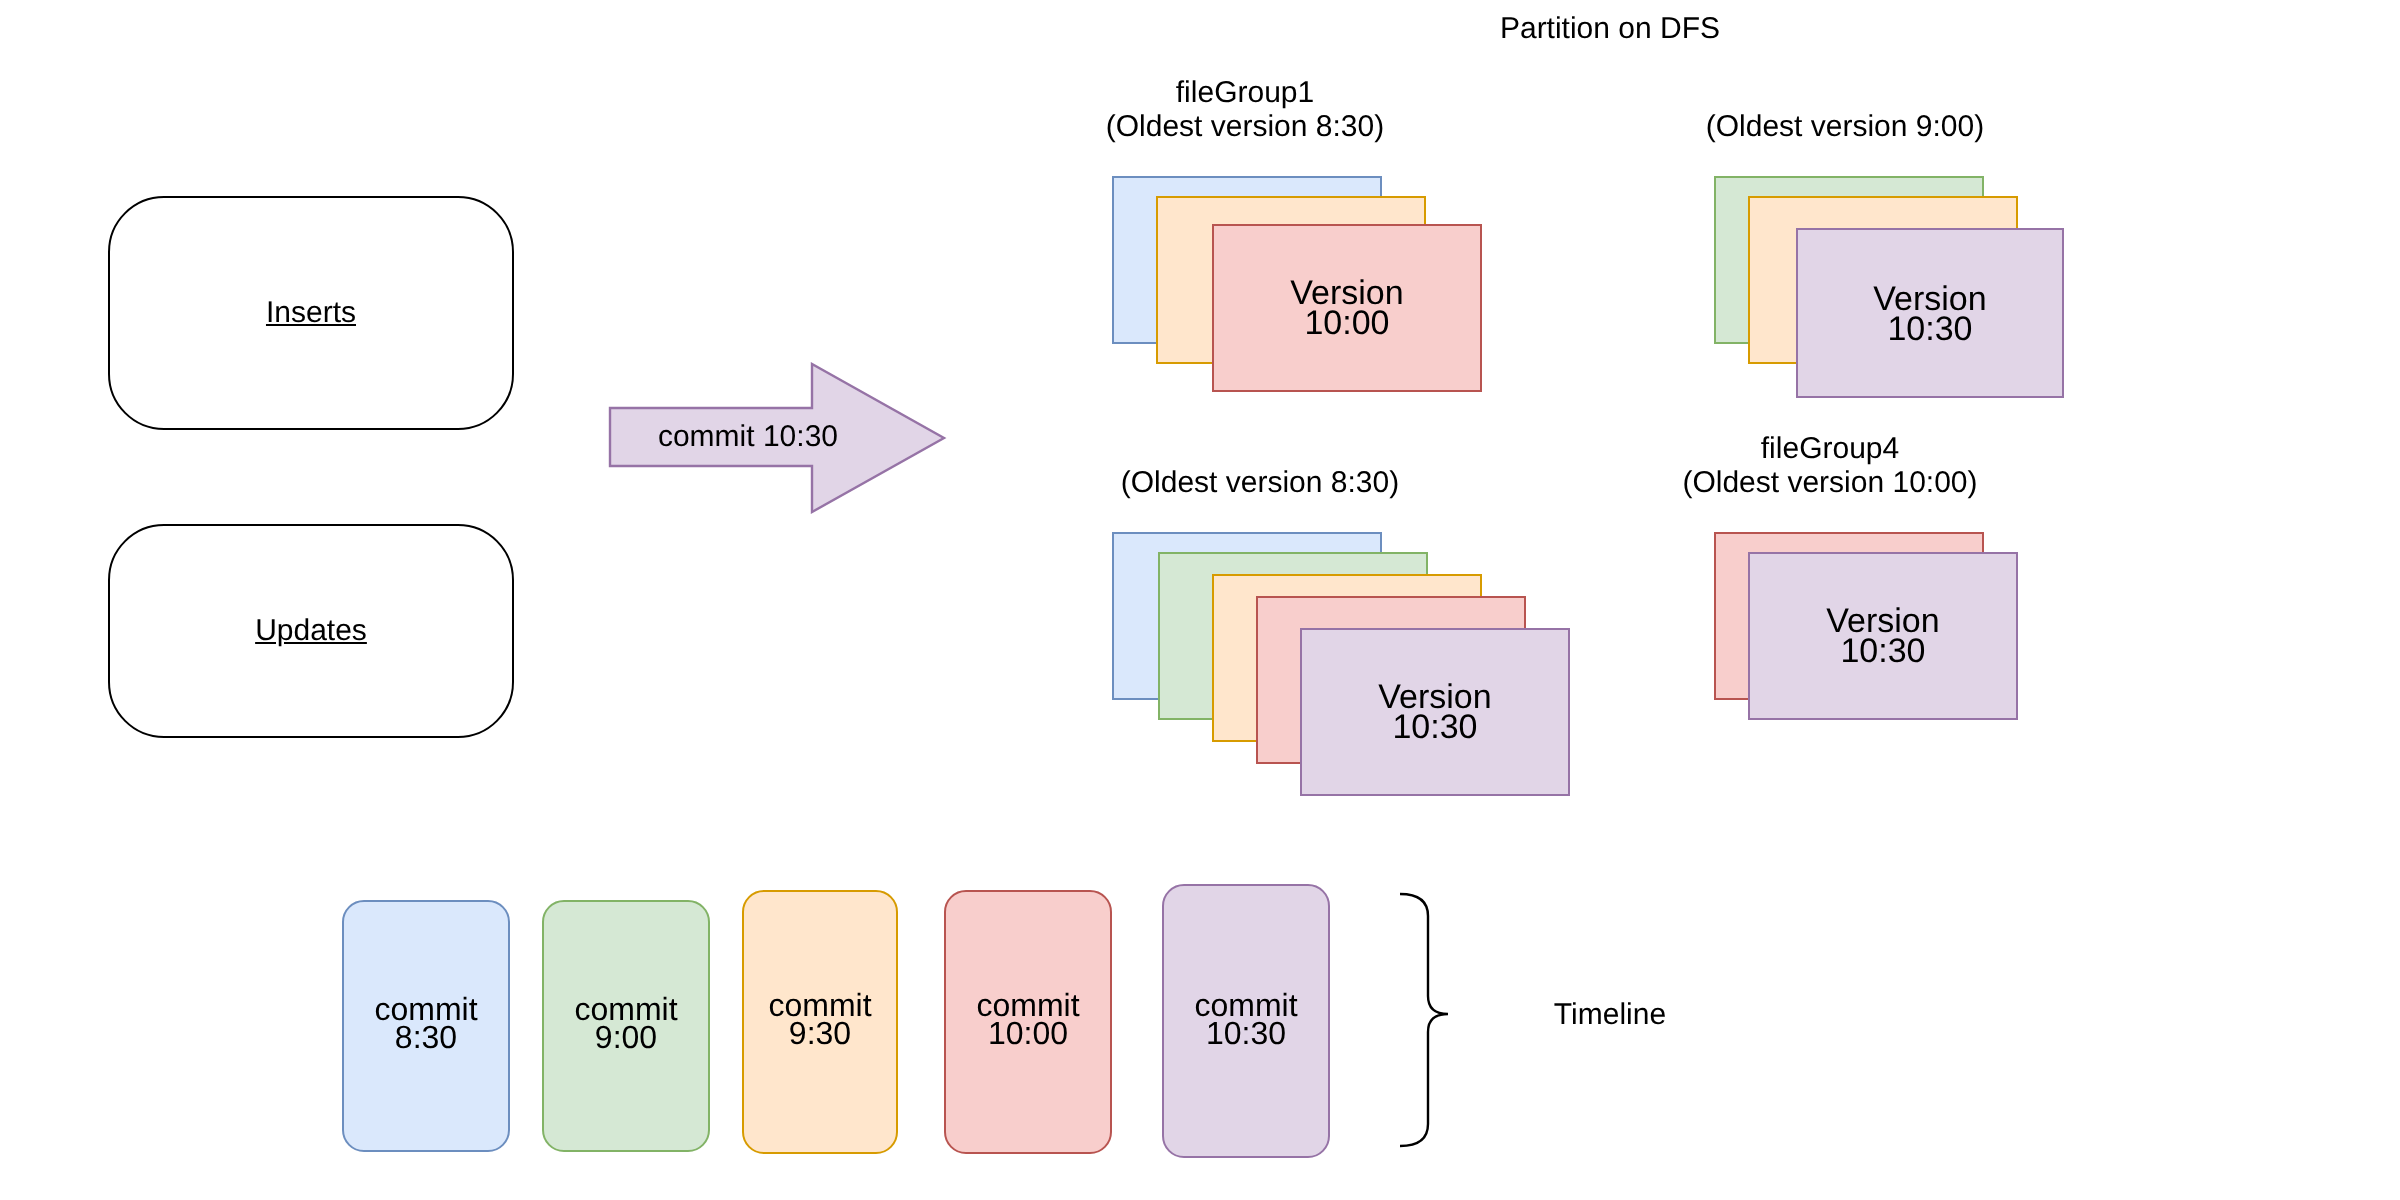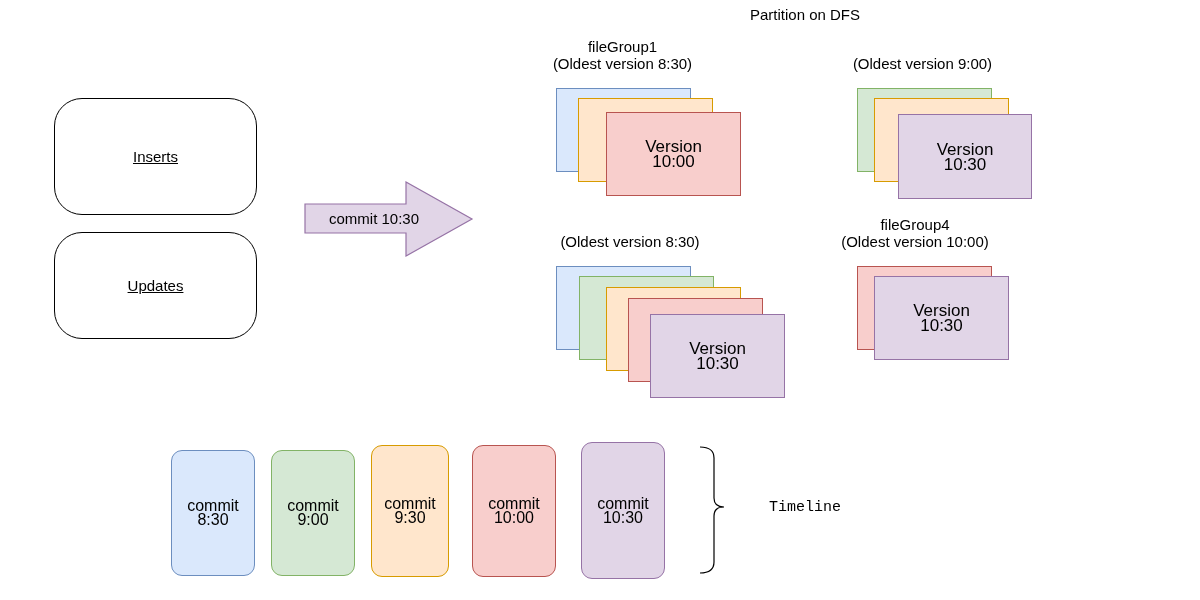--- a/index.html
+++ b/index.html
@@ -16,21 +16,21 @@
             font-size: 16px; line-height: 14px; white-space: pre; }
 </style>
 </head>
 <body>
 
 <div class="label" style="left:700px; top:6px; width:210px;">Partition on DFS</div>
 
 <div class="rbox" style="left:54px; top:98px; width:201px; height:115px;">
   <span>Inserts</span>
 </div>
-<div class="rbox" style="left:54px; top:232px; width:201px; height:105px;align-items:center;">
+<div class="rbox" style="left:54px; top:262px; width:201px; height:105px;align-items:center;">
   <span>Updates</span>
 </div>
 
 <div class="abs" style="left:304px; top:181px; width:170px; height:76px;">
   <svg width="170" height="76">
     <polygon id="arrow-poly" points="1,23 102,23 102,1 168,38 102,75 102,52 1,52" fill="#e1d5e7" stroke="#9673a6" stroke-width="1.2"></polygon>
   </svg>
   <div class="label" style="left:10px; top:29px; width:120px;">commit 10:30</div>
 </div>
 
@@ -80,13 +80,13 @@
 10:00</span></div>
     <div class="commit" style="left: 581px; top: 442px; width: 84px; height: 137px; background: rgb(225, 213, 231); border-color: rgb(150, 115, 166);"><span>commit
 10:30</span></div>
   </div>
 
 <div class="abs" style="left:698px; top:446px; width:40px; height:130px;">
   <svg width="40" height="130">
     <path d="M2,1 Q16,1 16,12 L16,52 Q16,61 26,61 Q16,61 16,70 L16,116 Q16,127 2,127" fill="none" stroke="#000" stroke-width="1.2"></path>
   </svg>
 </div>
-<div class="label" style="left:755px; top:499px; width:100px;font-family:Liberation Mono, monospace;">Timeline</div>
+<div class="label" style="left:755px; top:499px; width:100px;">Timeline</div>
 
 </body></html>

